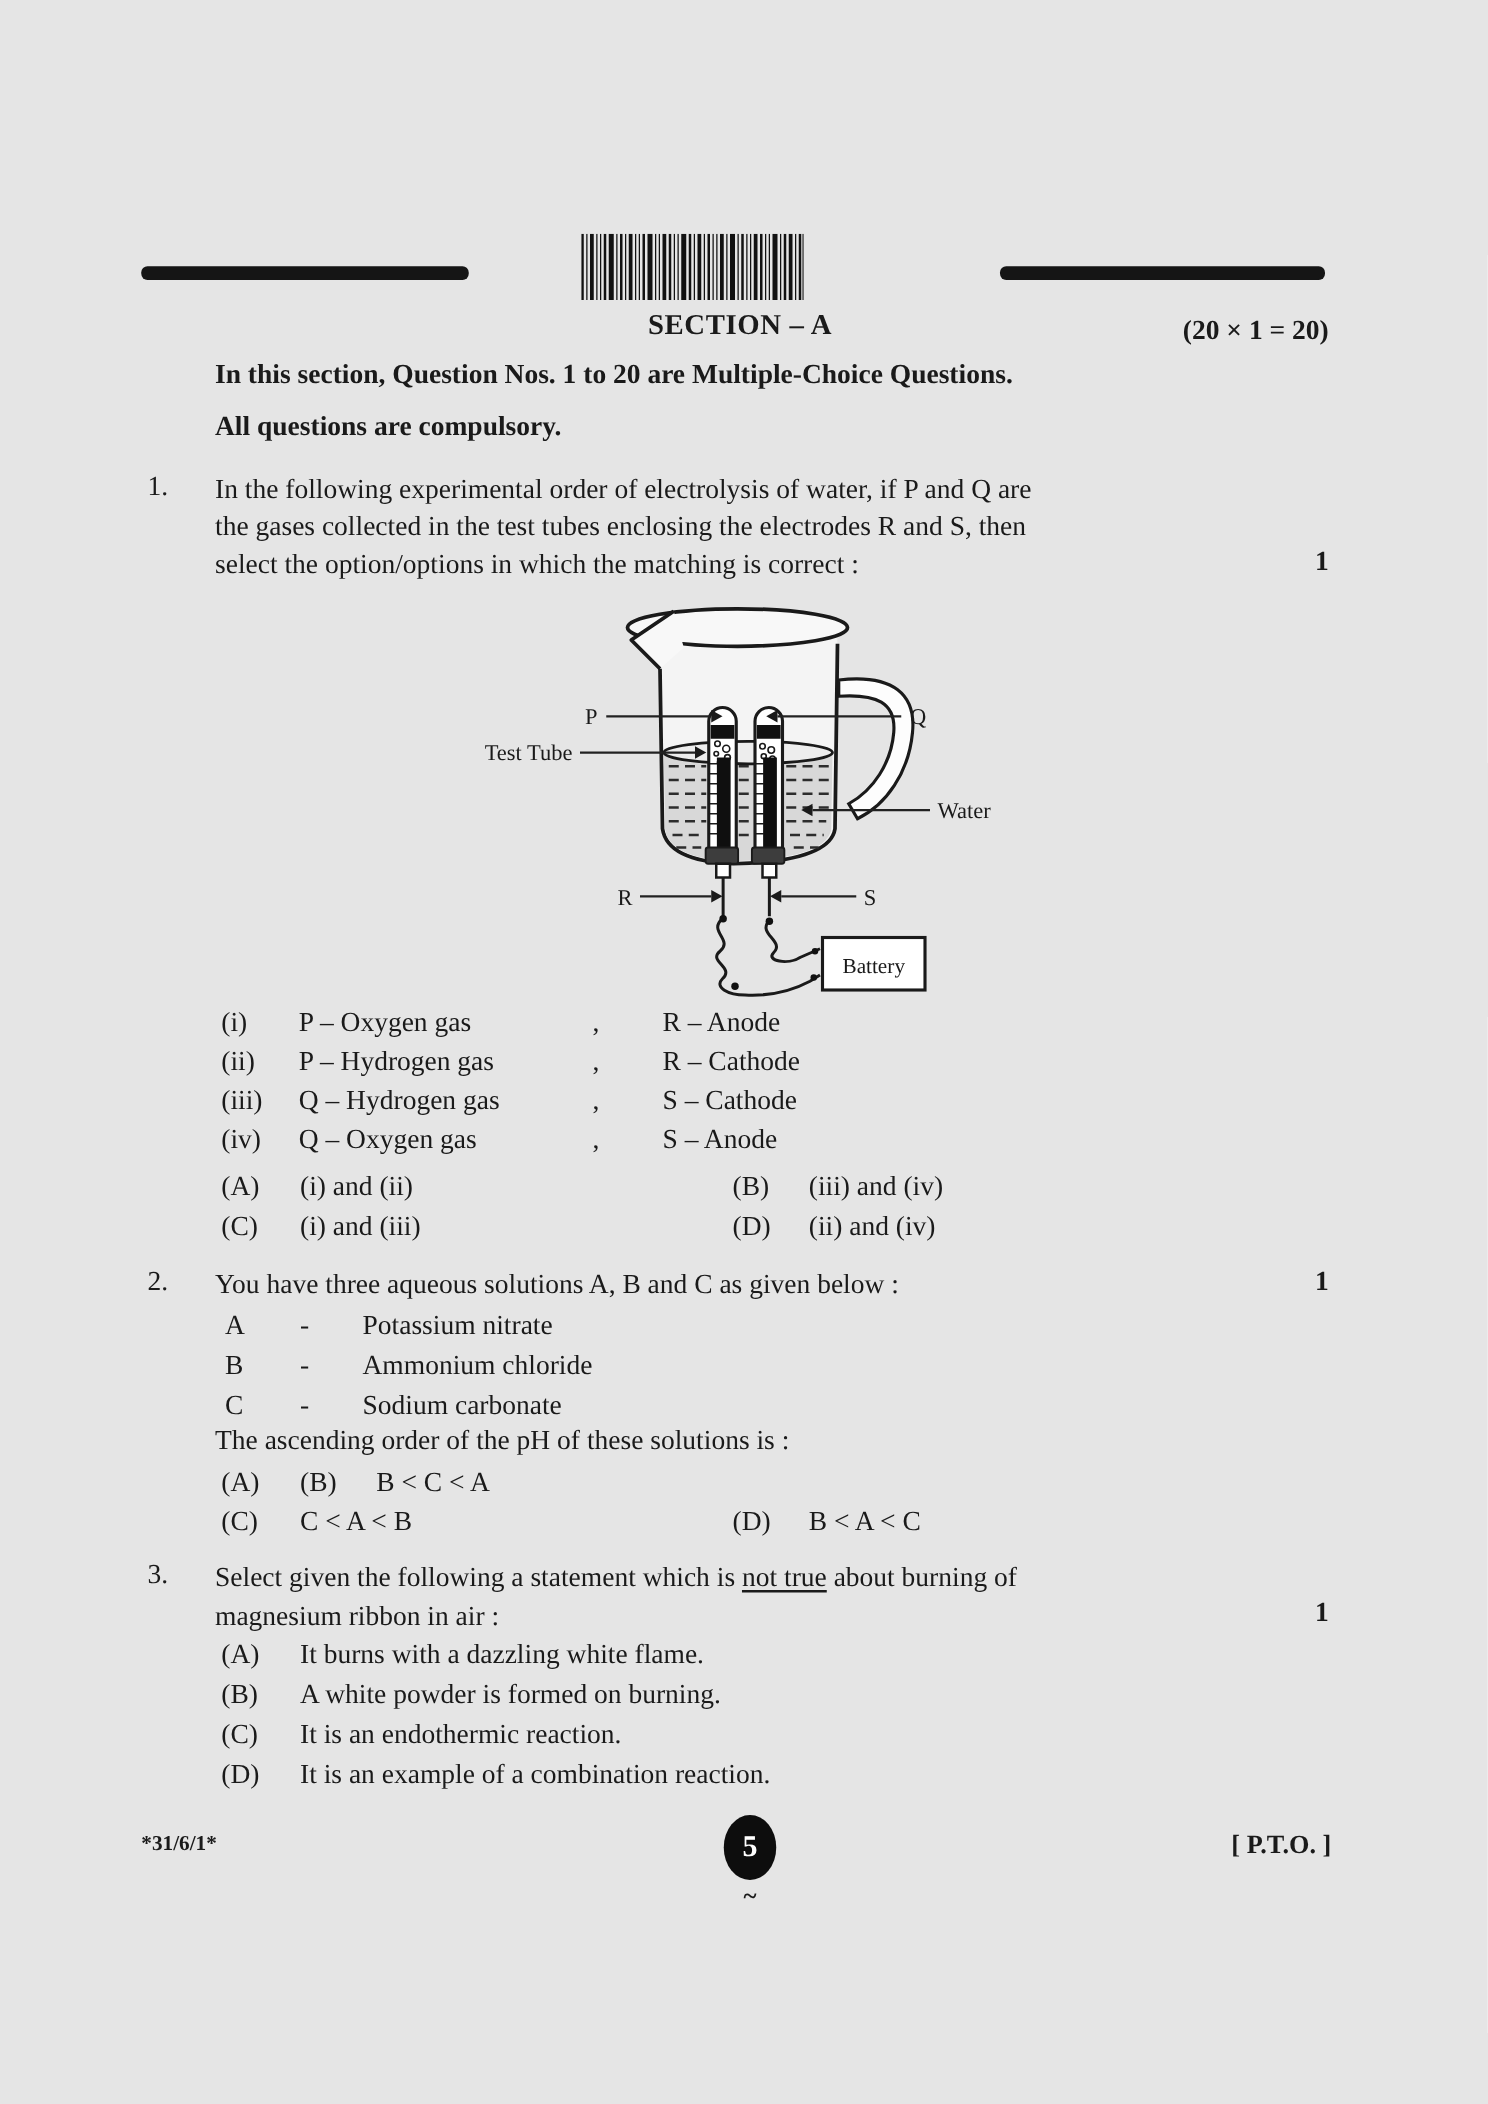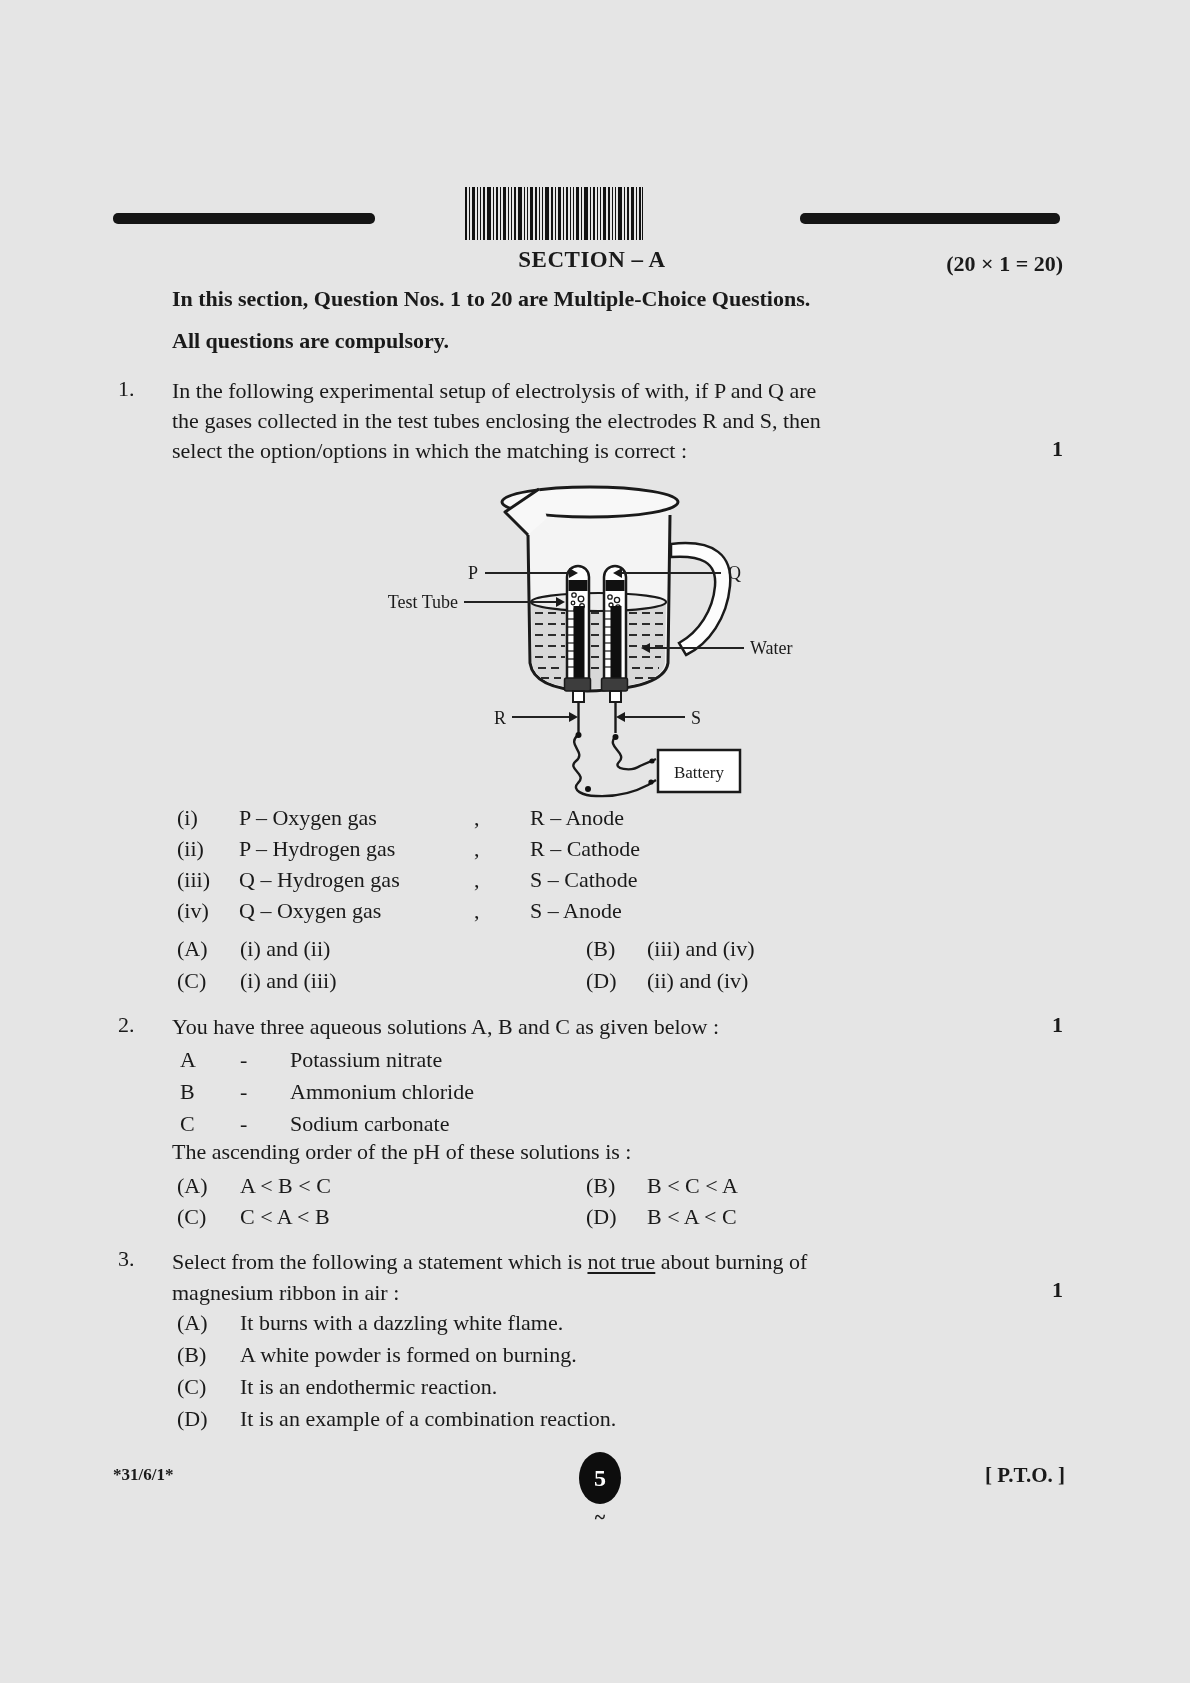--- a/index.html
+++ b/index.html
@@ -96,21 +96,21 @@
   <div class="abs rule" style="left:800px;top:213px;width:260px;"></div>
 
   <div class="abs section-title" style="left:0;top:247px;width:1184px;text-align:center;">SECTION – A</div>
   <div class="abs t b" style="right:127px;top:249px;">(20 × 1 = 20)</div>
 
   <div class="abs t b" style="left:172px;top:284px;">In this section, Question Nos. 1 to 20 are Multiple-Choice Questions.</div>
   <div class="abs t b" style="left:172px;top:326px;">All questions are compulsory.</div>
 
   <div class="abs qnum" style="left:118px;top:376px;">1.</div>
   <div class="abs" style="left:172px;top:376px;">
-    <div class="line">In the following experimental setup of electrolysis of with, if P and Q are</div>
+    <div class="line">In the following experimental order of electrolysis of water, if P and Q are</div>
     <div class="line">the gases collected in the test tubes enclosing the electrodes R and S, then</div>
     <div class="line">select the option/options in which the matching is correct :</div>
   </div>
   <div class="abs qmark" style="left:1013px;top:436px;">1</div>
 
   <svg class="abs diagram" style="left:345px;top:456px;" width="480" height="345" viewBox="0 0 480 345">
 
     <path d="M160 56 L183 79 L185 207 Q189 233 242 235 Q319 233 323 207 L325 46 L165 46 Z" fill="#f4f4f4" stroke="none"></path>
 
     <ellipse cx="245" cy="46" rx="88" ry="15" fill="#f8f8f8" stroke="#1a1a1a" stroke-width="3"></ellipse>
@@ -297,36 +297,35 @@
       <span class="s-dash">-</span>
       <span>Sodium carbonate</span>
     </div>
   </div>
 
   <div class="abs t" style="left:172px;top:1137px;">The ascending order of the pH of these solutions is :</div>
 
   <div class="abs" style="left:177px;top:1170px;">
     <div class="row o-row31">
       <span class="o-label">(A)</span>
-      <span class="o-text">A &lt; B &lt; C</span>
       <span class="o-label2">(B)</span>
       <span>B &lt; C &lt; A</span>
     </div>
     <div class="row o-row31">
       <span class="o-label">(C)</span>
       <span class="o-text">C &lt; A &lt; B</span>
       <span class="o-label2">(D)</span>
       <span>B &lt; A &lt; C</span>
     </div>
   </div>
 
   <div class="abs qnum" style="left:118px;top:1246px;">3.</div>
   <div class="abs" style="left:172px;top:1246px;">
     <div class="line" style="height:31px;line-height:31px;">
-      <span>Select from the following a statement which is </span><span class="ul">not true</span><span> about burning of</span>
+      <span>Select given the following a statement which is </span><span class="ul">not true</span><span> about burning of</span>
     </div>
     <div class="line" style="height:31px;line-height:31px;">magnesium ribbon in air :</div>
   </div>
   <div class="abs qmark" style="left:1013px;top:1277px;">1</div>
 
   <div class="abs" style="left:177px;top:1307px;">
     <div class="row o-row">
       <span class="o-label">(A)</span>
       <span>It burns with a dazzling white flame.</span>
     </div>

